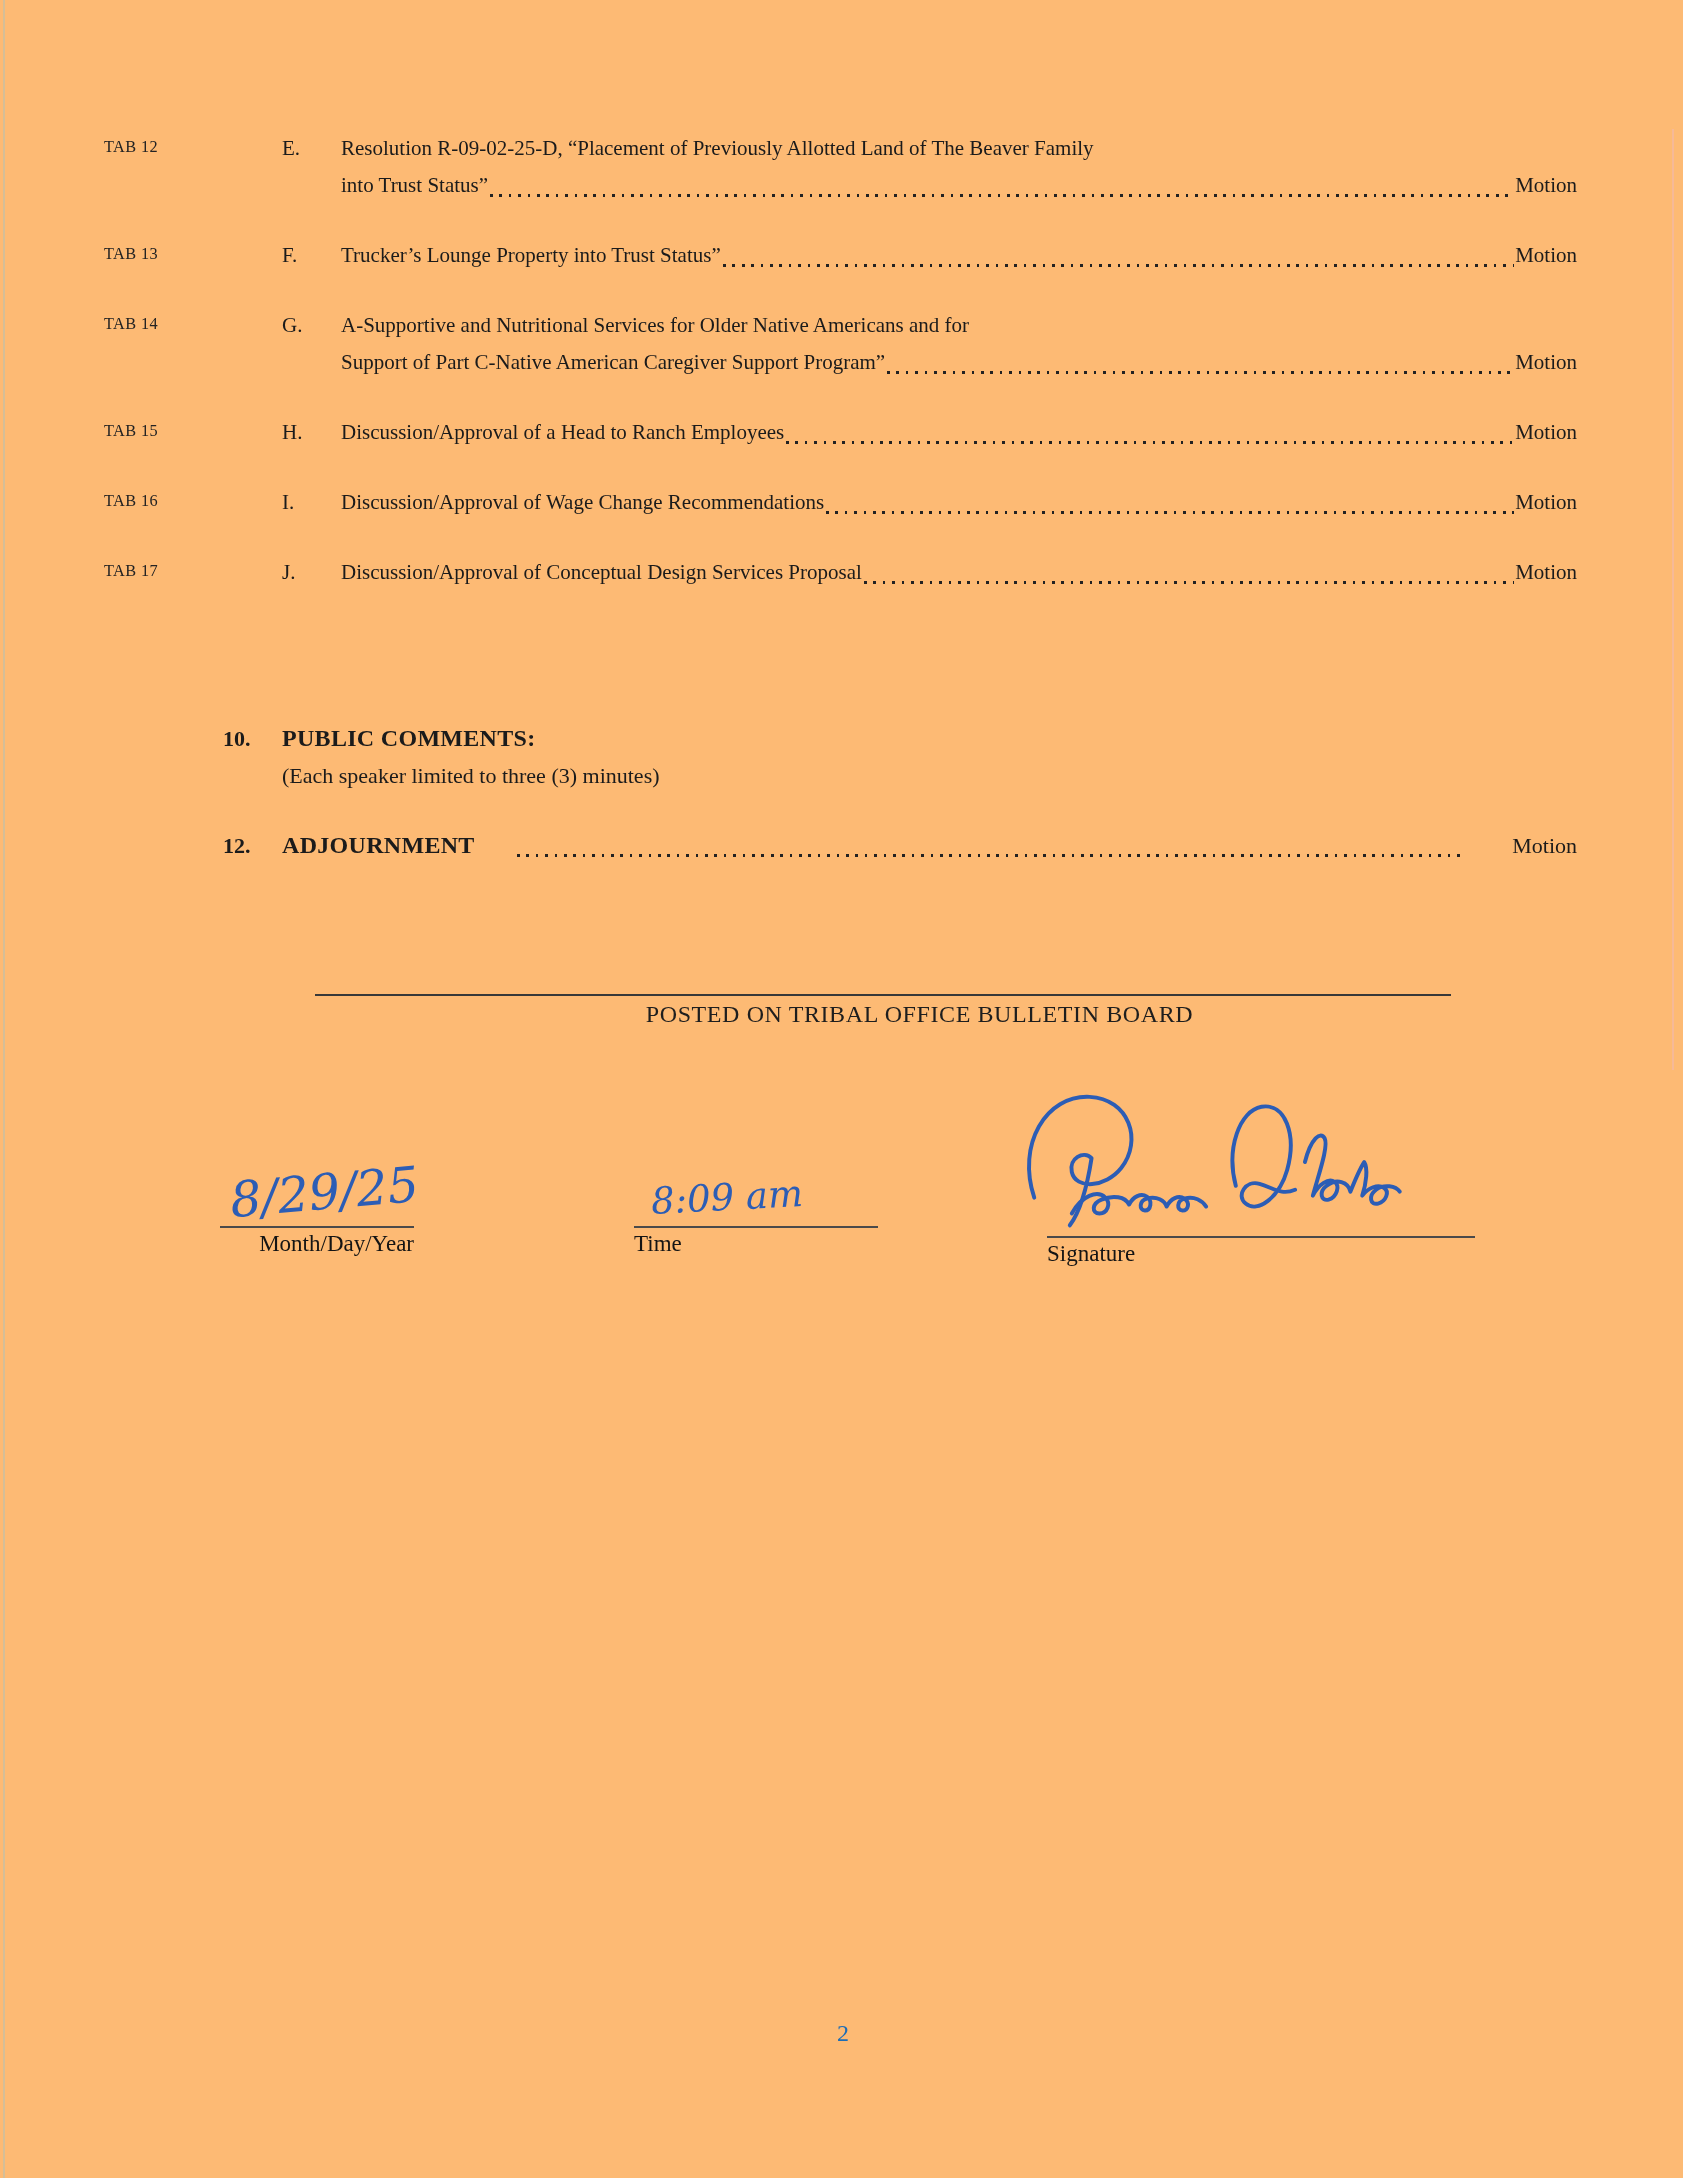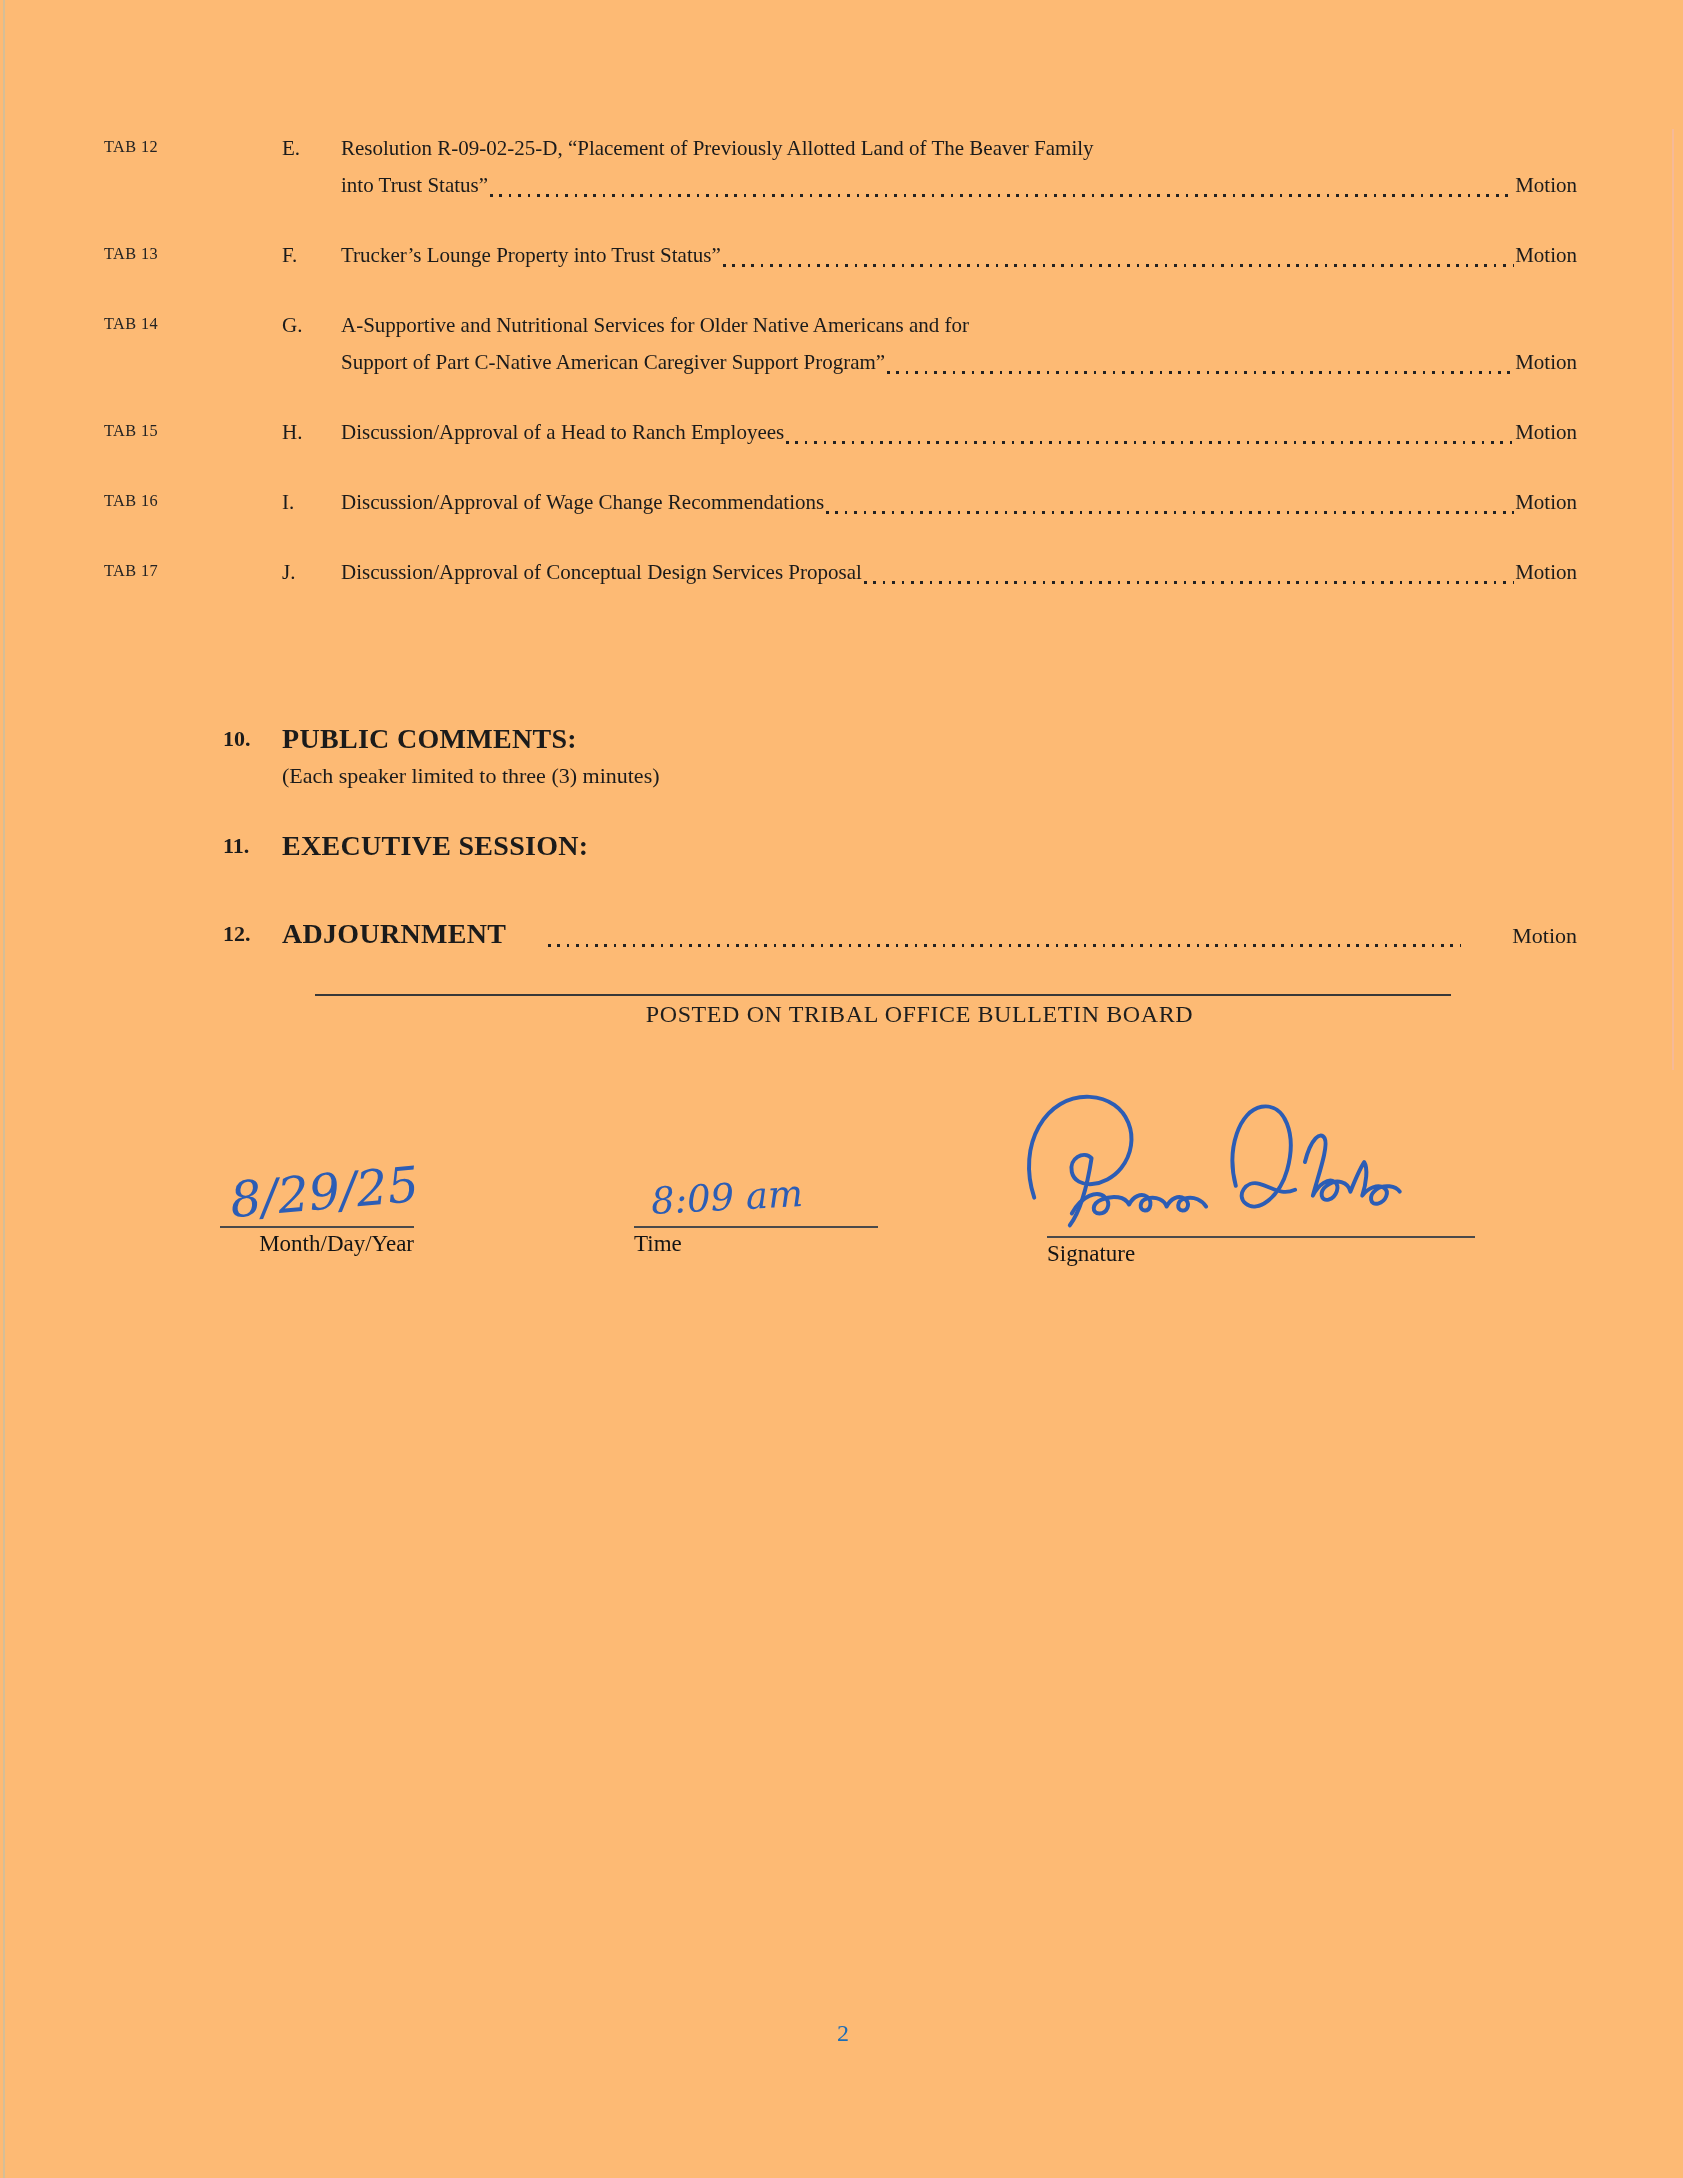--- a/index.html
+++ b/index.html
@@ -23,21 +23,21 @@
     flex:1;align-self:flex-end;height:3px;margin:0 1px 7px 2px;
     background-image:repeating-linear-gradient(to right,#222 0 2.7px,transparent 2.7px 9.4px);
   }
   .result{white-space:nowrap;}
 
   
   .sections{position:absolute;left:223px;top:720px;width:1354px;}
   .sec{display:flex;}
   .sec-num{width:59px;font-weight:700;font-size:22px;line-height:37px;}
   .sec-body{flex:1;font-size:22px;line-height:37px;}
-  .sec-title{font-weight:700;font-size:28px;letter-spacing:0.3px;}
+  .sec-title{font-weight:700;font-size:24px;letter-spacing:0.3px;}
   .sec-sub{font-size:22px;}
   .sec-10{margin-bottom:33px;}
   .sec-11{margin-bottom:51px;}
   .sec-lead{display:flex;align-items:baseline;gap:40px;}
   .sec-lead .result{margin-left:10px;font-weight:400;font-size:22px;}
 
   
   .posted{position:absolute;left:315px;top:994px;width:1136px;}
   .posted-rule{border-top:2.5px solid #383838;height:0;}
   .posted-text{text-align:center;margin-left:73px;margin-top:5px;font-size:24px;letter-spacing:0.6px;color:#1e1e1e;}
@@ -145,26 +145,20 @@
   <div class="sections">
 
     <div class="sec sec-10">
       <div class="sec-num">10.</div>
       <div class="sec-body">
         <div class="sec-title">PUBLIC COMMENTS:</div>
         <div class="sec-sub">(Each speaker limited to three (3) minutes)</div>
       </div>
     </div>
 
-    <div class="sec sec-11">
-      <div class="sec-num">11.</div>
-      <div class="sec-body">
-        <div class="sec-title">EXECUTIVE SESSION:</div>
-      </div>
-    </div>
 
     <div class="sec sec-12">
       <div class="sec-num">12.</div>
       <div class="sec-body">
         <div class="sec-lead">
           <span class="sec-title">ADJOURNMENT</span>
           <span class="dots"></span>
           <span class="result">Motion</span>
         </div>
       </div>

